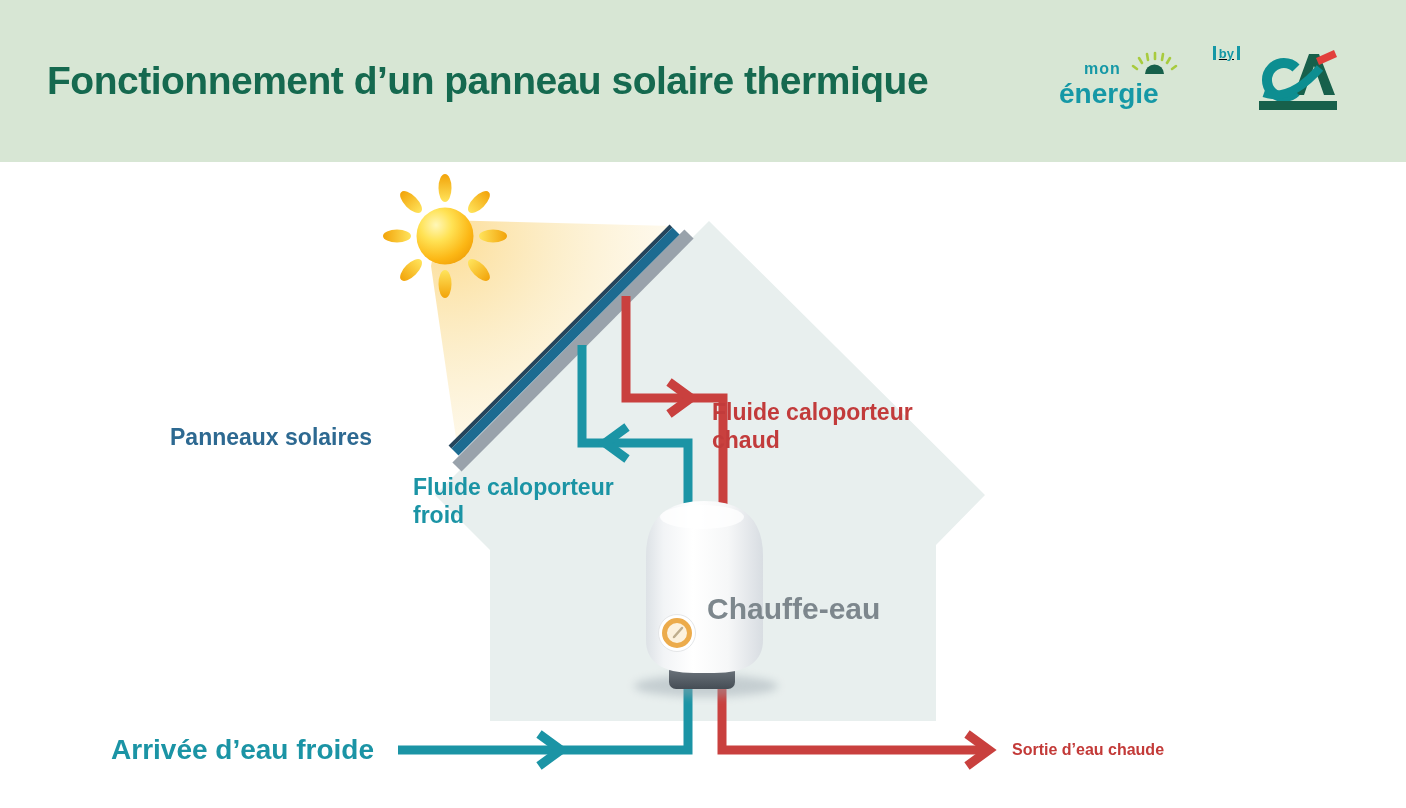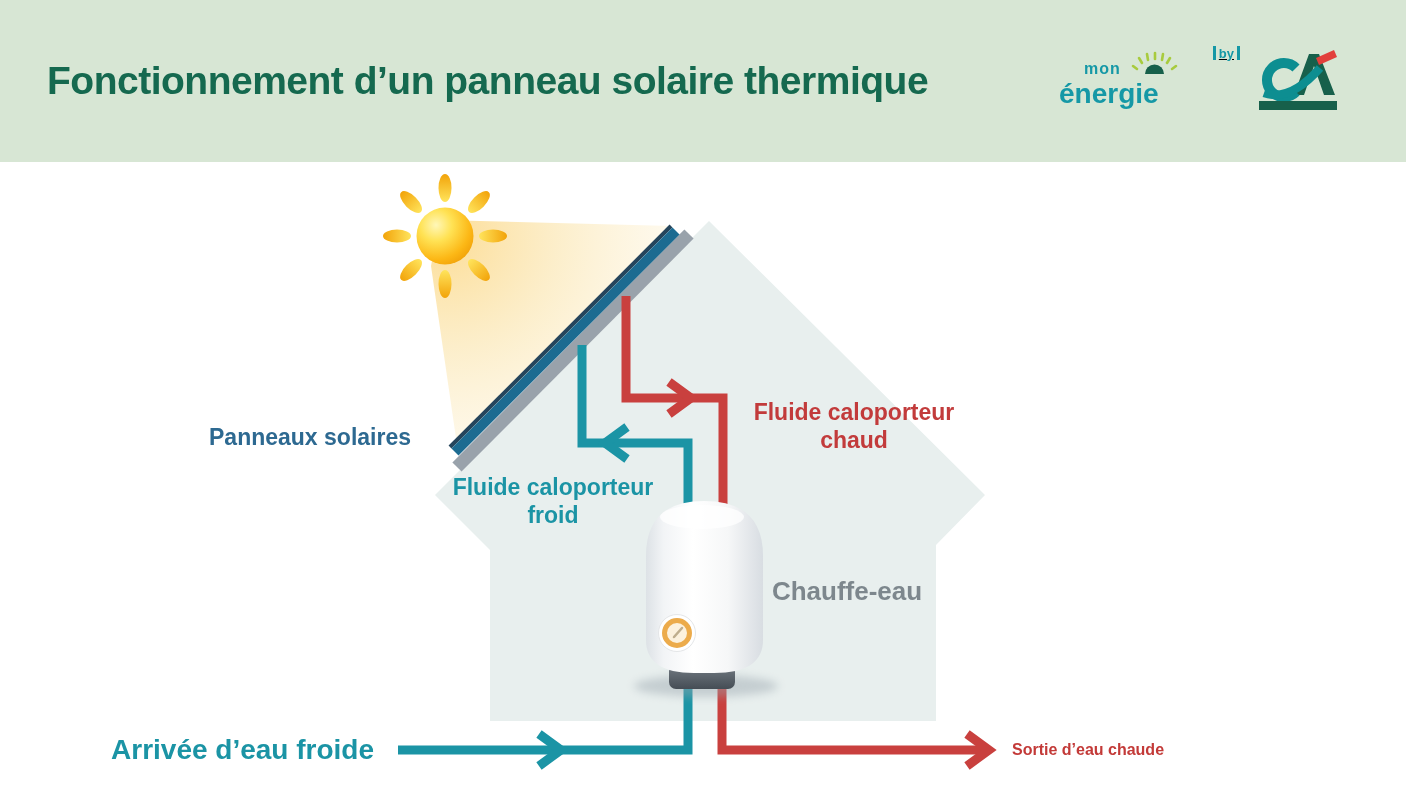--- a/index.html
+++ b/index.html
@@ -19,27 +19,27 @@
     letter-spacing:-0.5px; white-space:nowrap;
   }
   .logos { display:flex; align-items:flex-start; gap:16px;text-decoration:underline; }
   .by-divider { display:flex; align-items:center; gap:3px; }
   .by-divider .seg { width:3px; height:14px; background:#1598a6; }
   .by-text { font-size:13px; font-weight:700; color:#1598a6; line-height:13px; }
   
   .diagram { position:absolute; left:0; top:145px; width:1406px; height:663px; }
   .diagram svg { position:absolute; left:0; top:0; }
   .lbl {
-    position:absolute; font-weight:700; text-align:center;
+    position:absolute; font-weight:700; 
     white-space:pre-line; line-height:28px; pointer-events:none;
   }
   .lbl-panneaux { left:170px; top:278px; width:280px; color:#2d6991; font-size:23px; }
   .lbl-froid    { left:413px; top:328px; width:280px; color:#1b94a5; font-size:23px; }
   .lbl-chaud    { left:712px; top:253px; width:284px; color:#c23b3b; font-size:23px; }
-  .lbl-chauffe  { left:707px; top:432px; width:280px; color:#7d878d; font-size:26px; }
+  .lbl-chauffe  { left:707px; top:450px; width:280px; color:#7d878d; font-size:30px; }
   .lbl-arrivee  { left:94px;  top:591px; width:280px; text-align:right; color:#1b94a5; font-size:28px; }
   .lbl-sortie   { left:1012px; top:591px; width:300px; text-align:left;  color:#c33a38; font-size:16px; }
 </style>
 </head>
 <body>
 
 <div class="page">
 
   <div class="header">
     <h1 class="title">Fonctionnement d’un panneau solaire thermique</h1>

